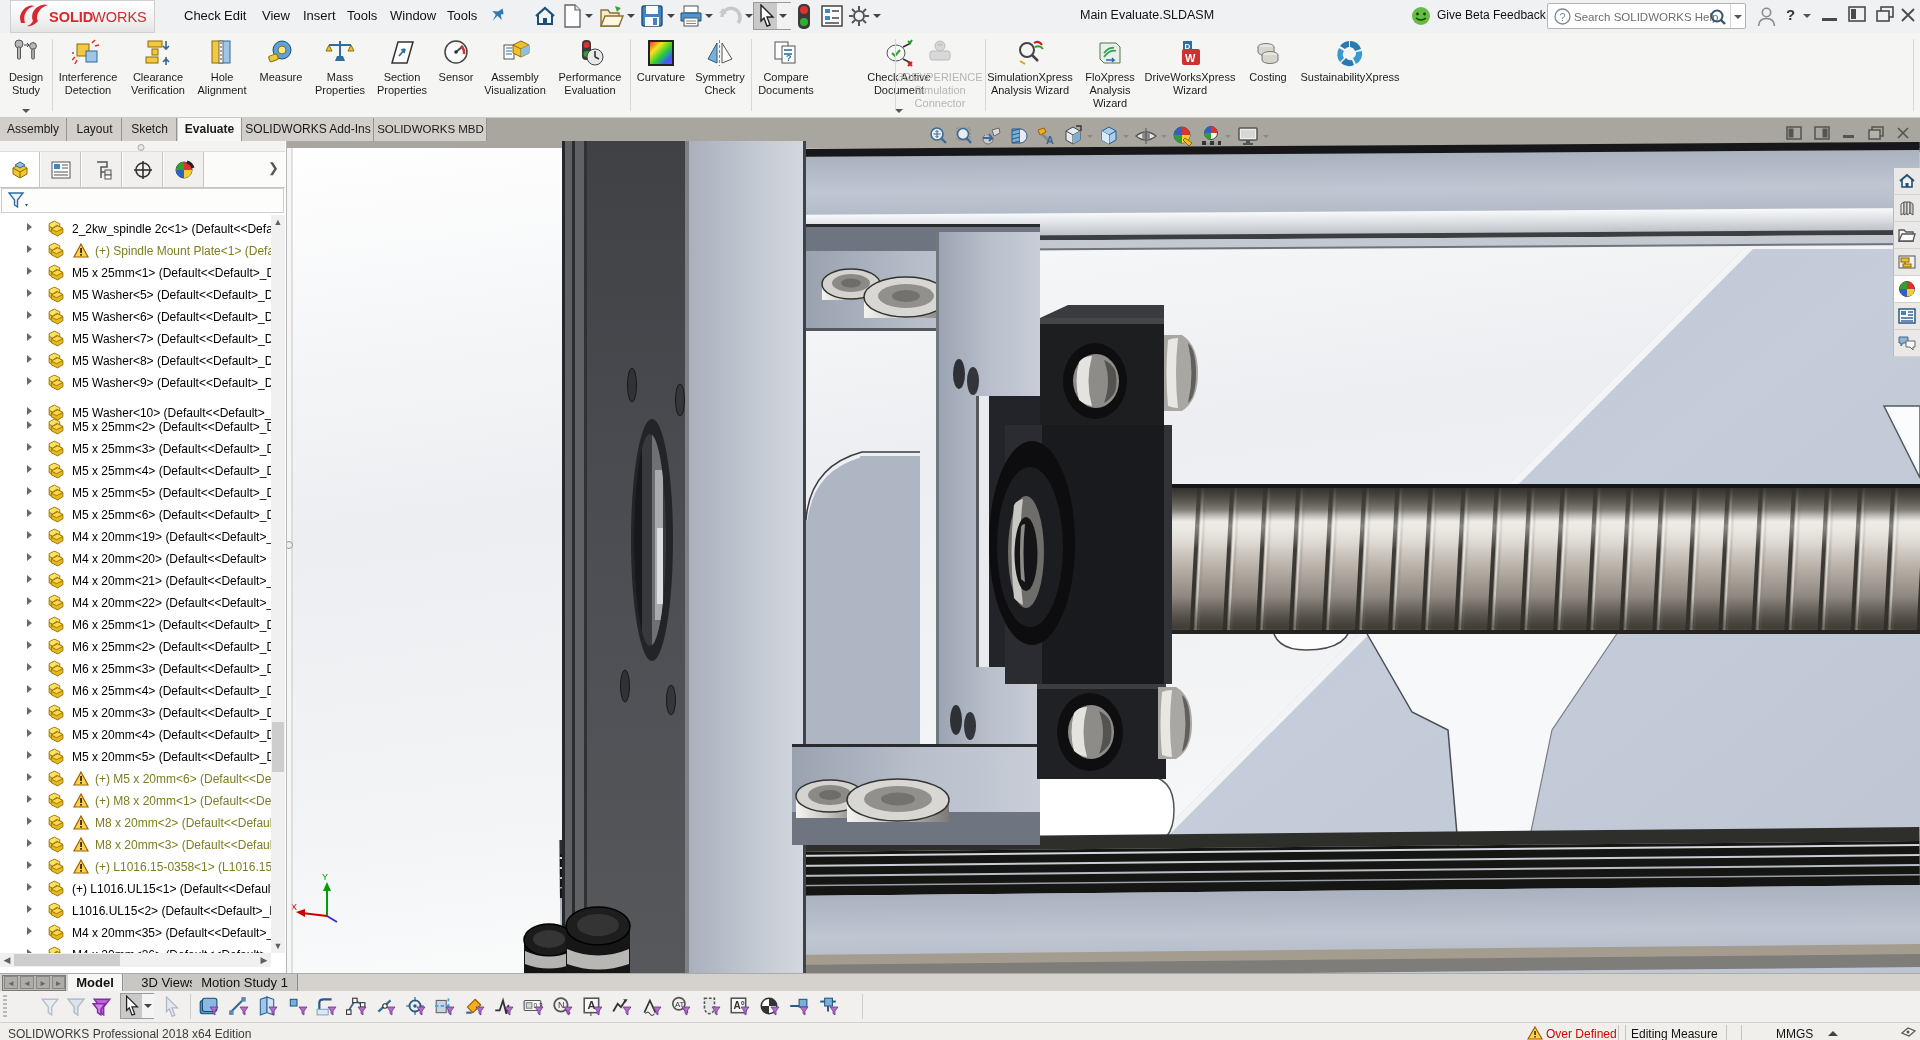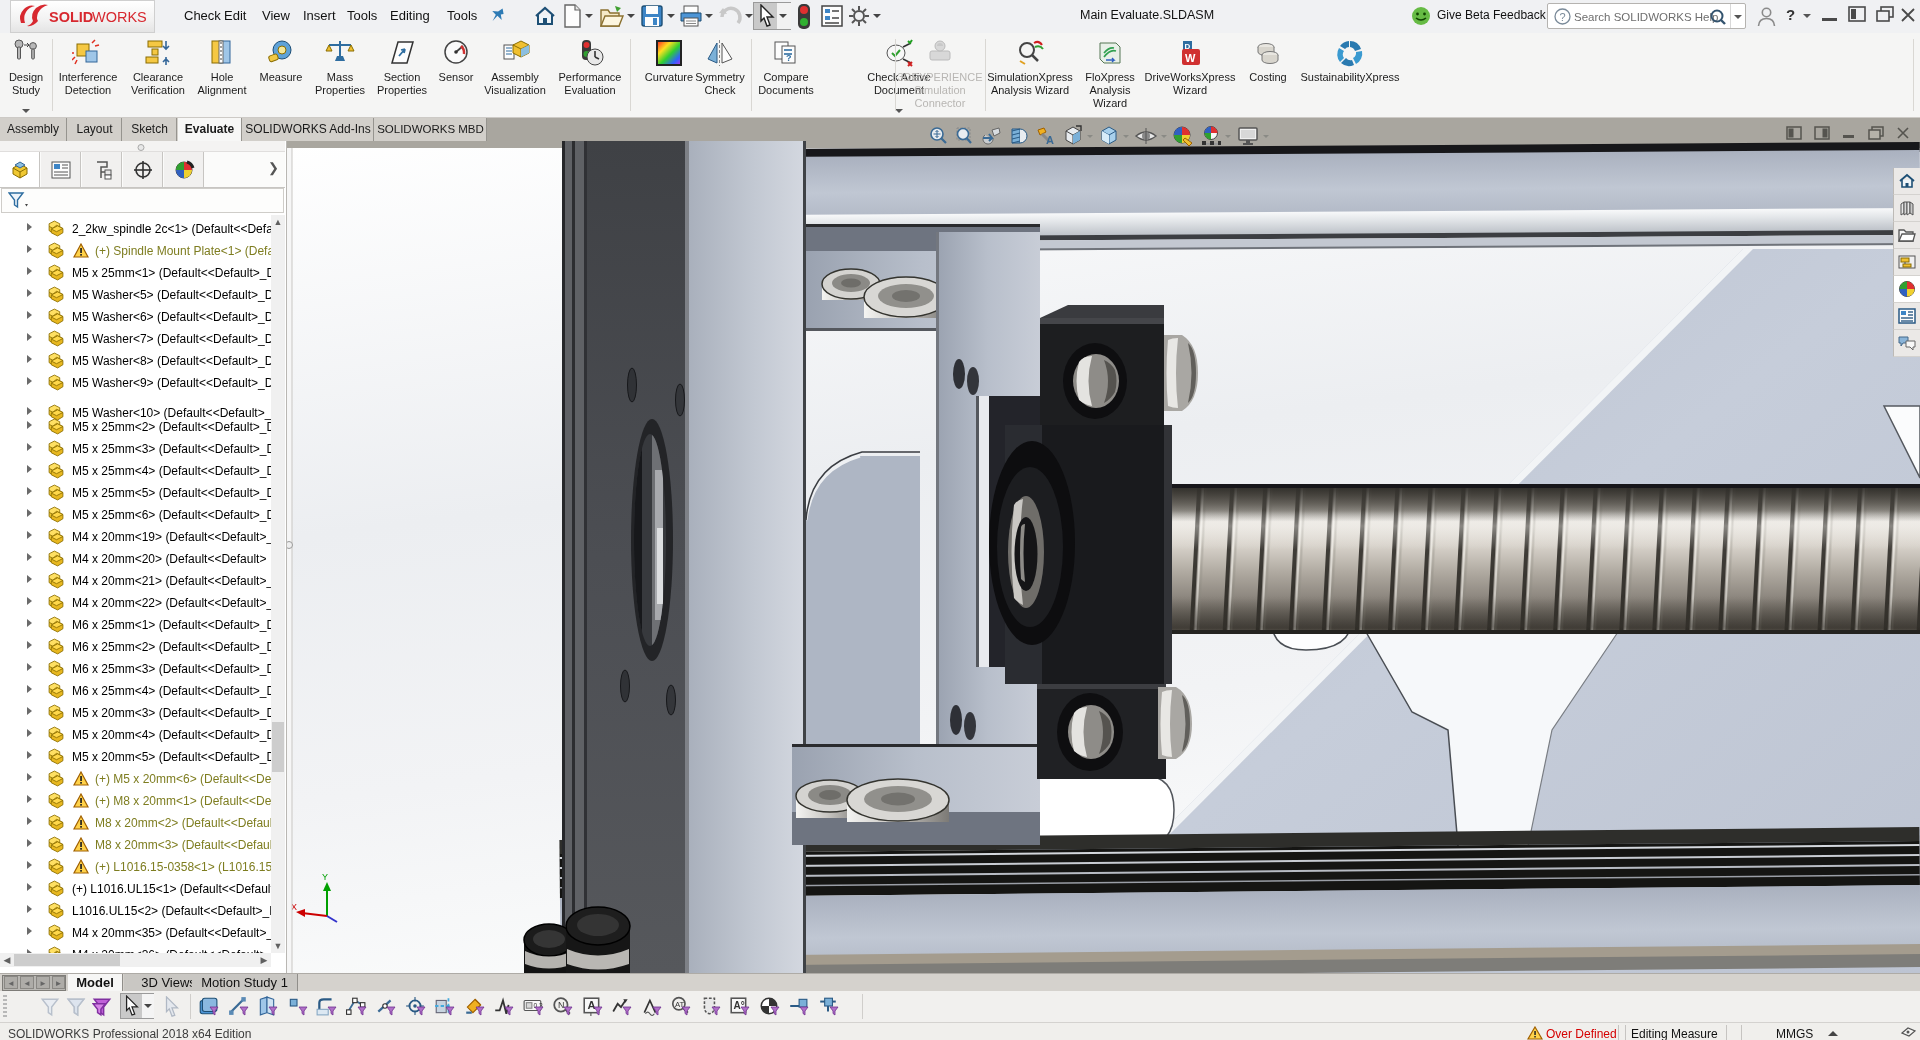--- a/index.html
+++ b/index.html
@@ -82,21 +82,21 @@
       <path d="M22,20 Q19,13 25,7 Q31,2 37,4 Q30,6 27,12 Q25,17 27,20 Q22,26 16,25 Q20,24 22,20 Z" fill="#d7282f"></path>
       <text x="38" y="21" font-size="14.5" font-weight="bold" fill="#d7282f" font-family="Liberation Sans">SOLID</text>
       <text x="81" y="21" font-size="14.5" fill="#d7282f" font-family="Liberation Sans">WORKS</text>
     </svg>
   </div>
   <span class="menuitem" style="left:184px">Check</span>
   <span class="menuitem" style="left:224px">Edit</span>
   <span class="menuitem" style="left:262px">View</span>
   <span class="menuitem" style="left:303px">Insert</span>
   <span class="menuitem" style="left:347px">Tools</span>
-  <span class="menuitem" style="left:390px">Editing</span>
+  <span class="menuitem" style="left:390px">Window</span>
   <span class="menuitem" style="left:447px">Tools</span>
   <svg class="abs" style="left:489px;top:6px" width="18" height="20" viewBox="0 0 18 20">
         <path d="M9,1 L13,5 L11,7 L15,11 L9,10 L8,17 L7,10 L2,9 L7,6 Z" fill="#2e7bb5" transform="rotate(35 9 9)"></path>
       </svg>
   <span id="qat"><svg class="abs" style="left:533px;top:5px" width="24" height="22" viewBox="0 0 24 22">
           <path d="M3,11 L12,3 L21,11" fill="none" stroke="#1d4f75" stroke-width="2.2"></path>
           <path d="M5,10 L5,19 L19,19 L19,10" fill="#eef4f8" stroke="#1d4f75" stroke-width="2"></path>
           <rect x="10" y="13" width="4" height="6" fill="#1d4f75"></rect>
         </svg><svg class="abs" style="left:562px;top:4px" width="20" height="24" viewBox="0 0 20 24">
           <path d="M3,1 L13,1 L18,6 L18,23 L3,23 Z" fill="#fdfdfd" stroke="#666" stroke-width="1.4"></path>
@@ -300,21 +300,21 @@
             <rect x="8" y="3" width="9" height="20" rx="4" fill="#3a3a3a"></rect>
             <circle cx="12.5" cy="8" r="3" fill="#e03030"></circle>
             <circle cx="12.5" cy="17" r="3" fill="#30a030"></circle>
             <circle cx="21" cy="20" r="8" fill="#e8e8e8" stroke="#444"></circle>
             <path d="M21,20 L21,14 M21,20 L25,22" stroke="#333" stroke-width="1.6"></path>
           </svg>
         </div>
         <div class="rlb">Performance<br>Evaluation</div>
       </div>
       <div class="rsep" style="left: 630px;"></div>
-      <div class="rbtn" style="left: 632px; width: 58px; margin-left: 8px;">
+      <div class="rbtn" style="left: 632px; width: 58px;">
         <div class="ric">
           <svg width="32" height="32" viewBox="0 0 32 32">
             <defs>
               <linearGradient id="rg1" x1="0" y1="0" x2="1" y2="1">
                 <stop offset="0" stop-color="#ff2020"></stop>
                 <stop offset="0.3" stop-color="#ffe020"></stop>
                 <stop offset="0.55" stop-color="#30d030"></stop>
                 <stop offset="0.8" stop-color="#3060ff"></stop>
                 <stop offset="1" stop-color="#c030e0"></stop>
               </linearGradient>

